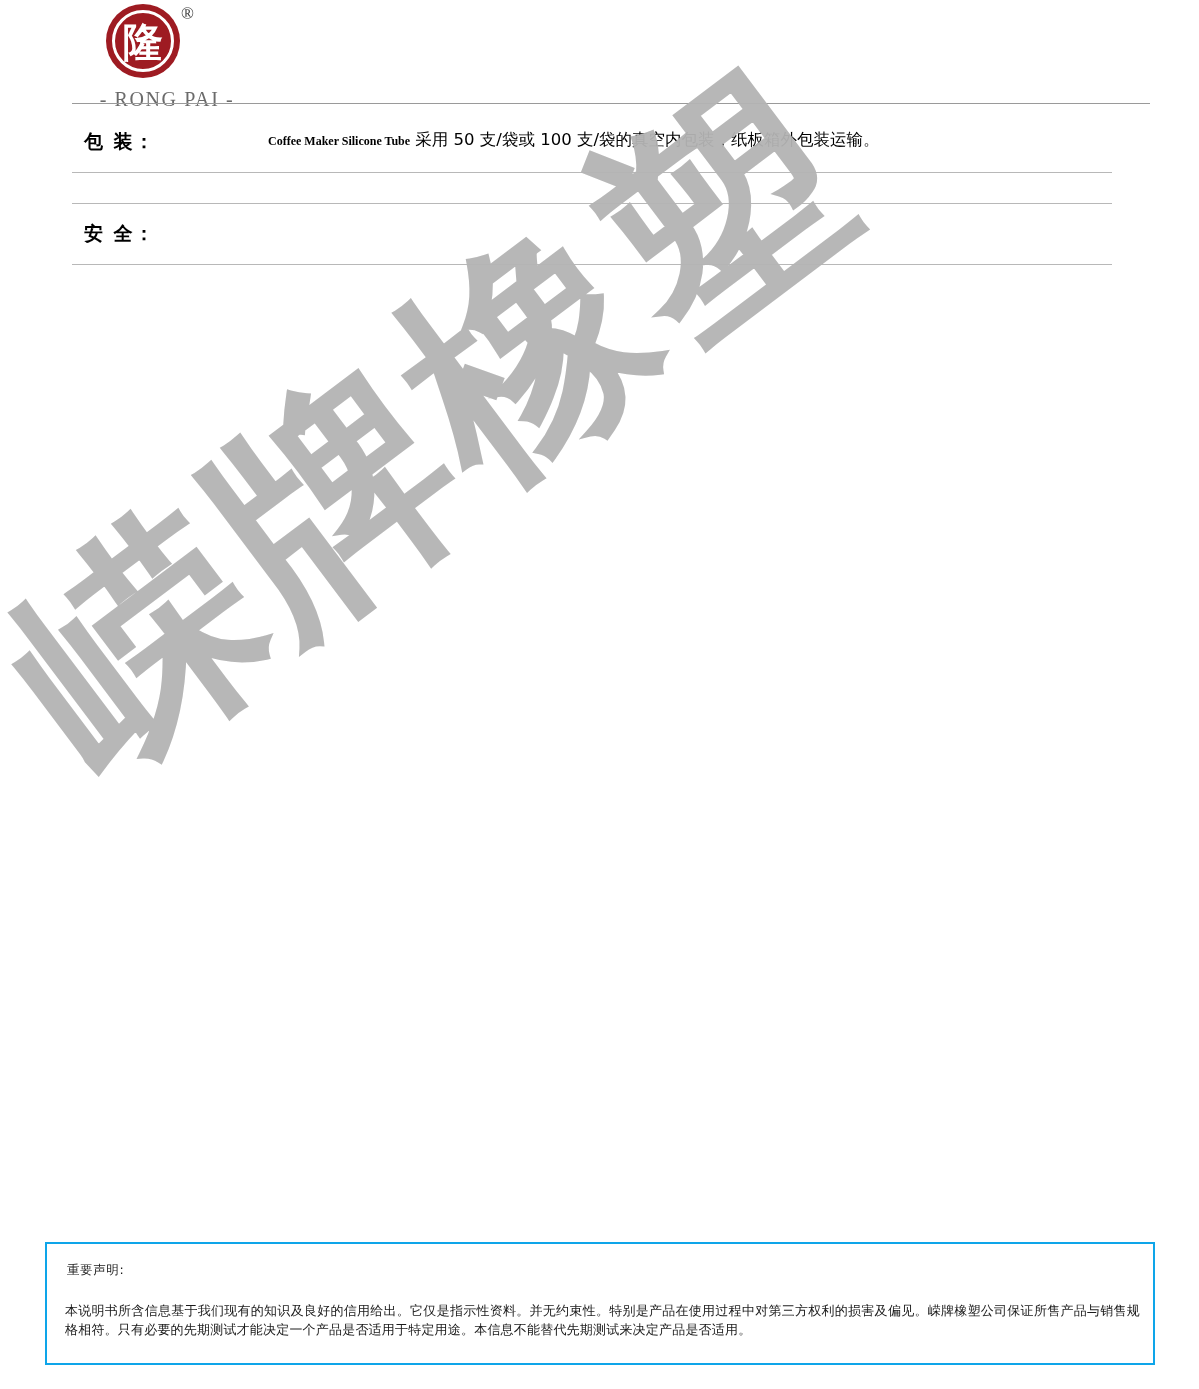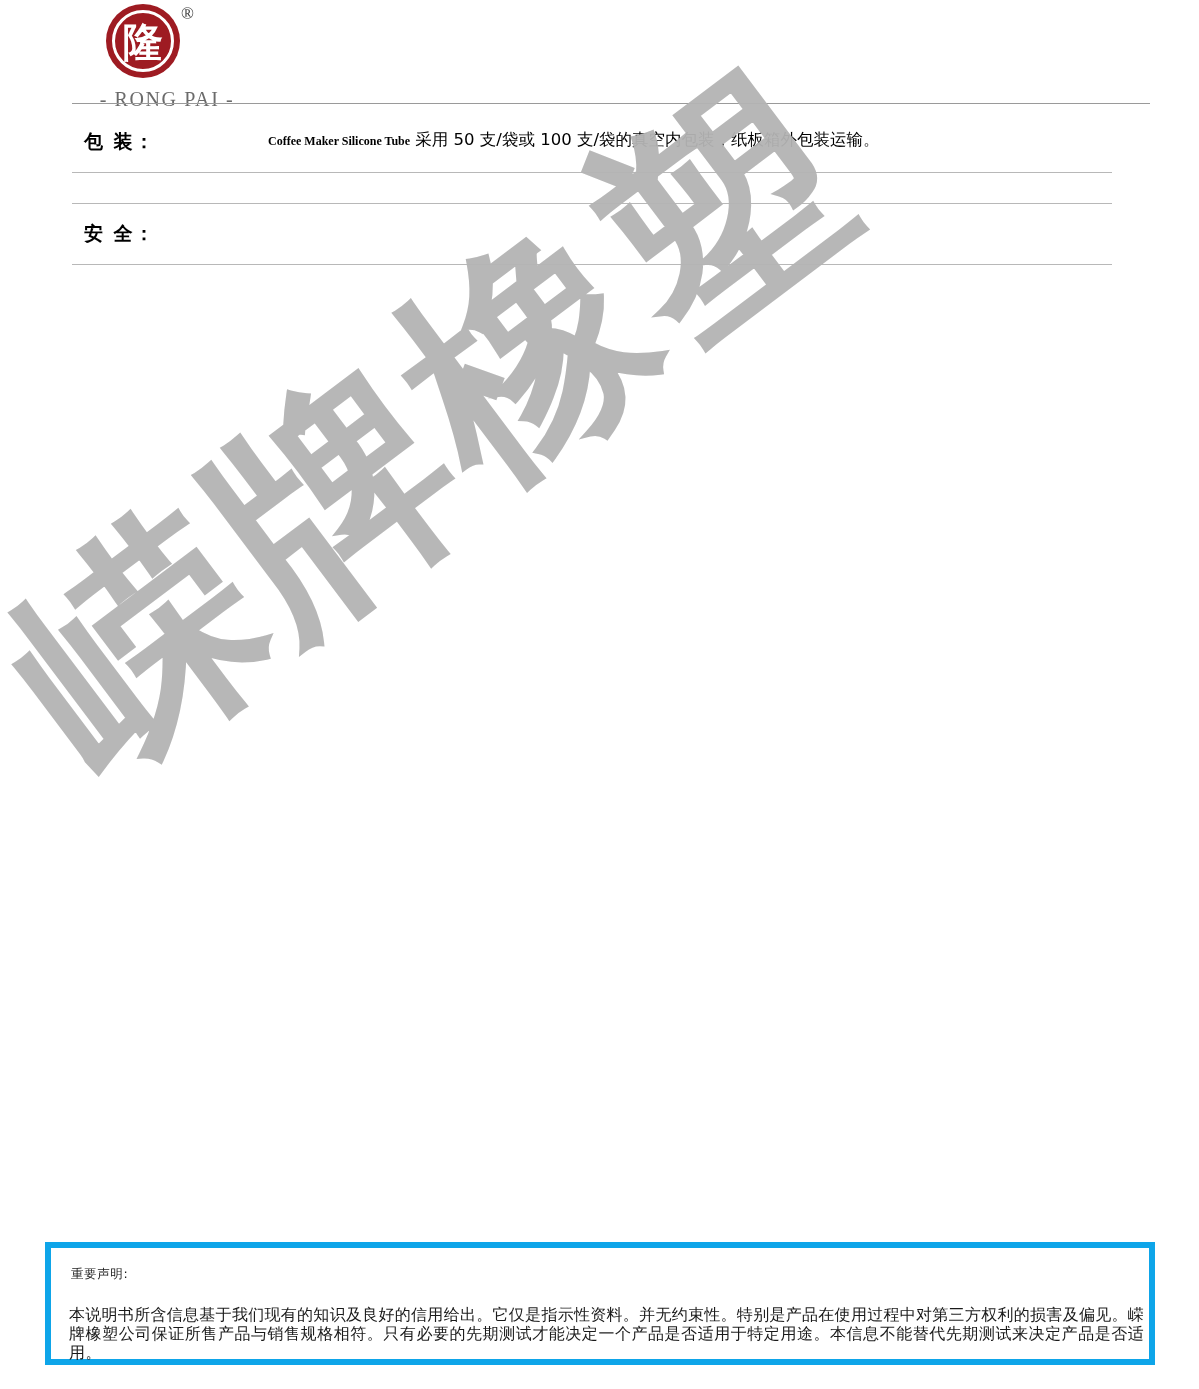--- a/index.html
+++ b/index.html
@@ -165,41 +165,41 @@
     opacity: 0.95;
   }
 
   
   .disclaimer {
     position: absolute;
     left: 45px;
     top: 1242px;
     width: 1110px;
     height: 123px;
-    border: 6px solid #0ea5e9;
+    border: 2px solid #0ea5e9;
     box-sizing: border-box;
     background: transparent;
     z-index: 8;
   }
   .disclaimer-title {
     position: absolute;
     left: 20px;
     top: 18px;
     font-family: "DejaVu Sans", sans-serif;
     font-size: 12.5px;
     color: #1a1a1a;
     letter-spacing: 0.6px;
   }
   .disclaimer-body {
     position: absolute;
     left: 18px;
     top: 57px;
     width: 1075px;
     font-family: "DejaVu Sans", sans-serif;
-    font-size: 16px;
+    font-size: 13px;
     color: #1a1a1a;
     line-height: 19px;
     letter-spacing: 0.2px;
     text-align: justify;
   }
 </style>
 </head>
 <body>
 
 <div class="page">

